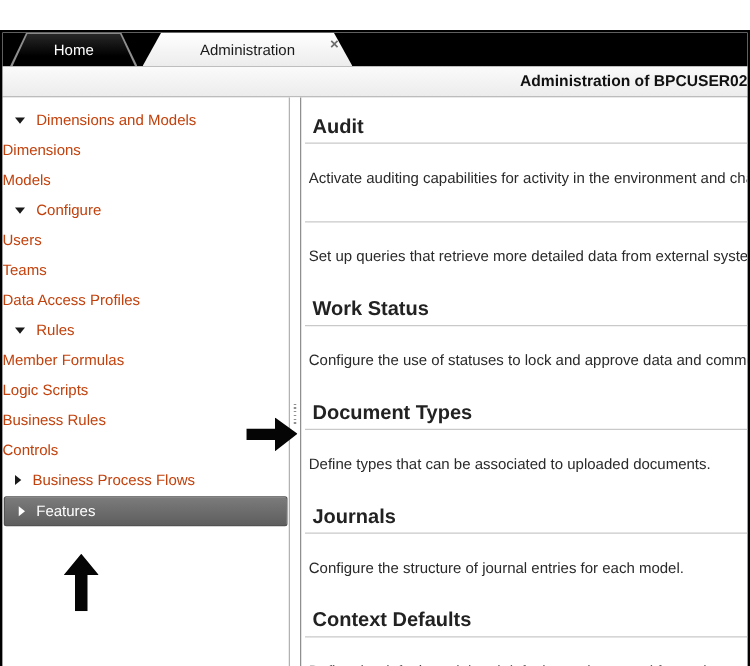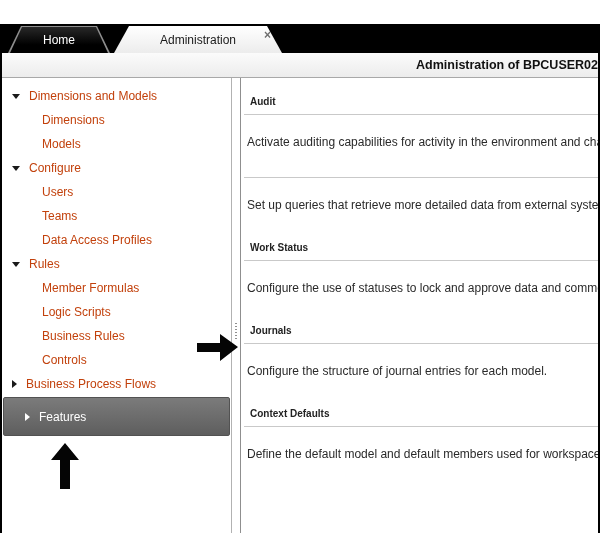--- a/index.html
+++ b/index.html
@@ -47,34 +47,34 @@
   .gutter { width:8px; position:relative; background:#fff; cursor:col-resize; }
   .grip {
     position:absolute; left:3px; top:245px; width:2px; height:17px;
     background:repeating-linear-gradient(#8f8f8f 0 1px, transparent 1px 3px);
   }
   .main { flex:1; border-left:1px solid #8f8f8f; overflow:hidden; padding-top:16px; }
 
   
   .trow { display:flex; align-items:center; height:24px; font-size:12px; color:#c2410c; cursor:pointer; }
   .trow.lvl0 { padding-left:10px; }
-  .trow.lvl1 { padding-left:40px; }
+  .trow.lvl1 { }
   .tri { width:0; height:0; margin-right:9px; flex:0 0 auto; }
   .tri.down { border-left:4px solid transparent; border-right:4px solid transparent; border-top:5px solid #1a1a1a; }
   .tri.right { border-top:4px solid transparent; border-bottom:4px solid transparent; border-left:5px solid #1a1a1a; }
   .trow.selected {
-    height:39px; margin:1px; padding-left:21px;
+    height:24px; margin:1px; padding-left:11px;
     background:linear-gradient(#7b7b7b,#5e5e5e);
     border:1px solid #525252; border-radius:2px; color:#fff;
   }
   .trow.selected .tri.right { border-left-color:#fff; }
 
   
   .section { margin-bottom:27px; }
-  .stitle { font-size:10px; font-weight:bold; color:#222; line-height:15px; margin-left:9px; cursor:pointer; }
+  .stitle { font-size:16px; font-weight:bold; color:#222; line-height:15px; margin-left:9px; cursor:pointer; }
   .srule { border-top:1px solid #c9c9c9; margin:5px 0 0 3px; }
   .sdesc { font-size:12px; color:#2a2a2a; line-height:15px; margin:20px 0 0 6px; white-space:nowrap; overflow:hidden; }
 
   
   .arrow-right {
     position:absolute; left:195px; top:308px; width:41px; height:27px; background:#050505;
     clip-path:polygon(0 9px, 23px 9px, 23px 0px, 41px 13px, 23px 27px, 23px 18px, 0 18px);
     filter:drop-shadow(-2px 3px 2px rgba(0,0,0,0.35)); z-index:5;
   }
   .arrow-up {
@@ -170,20 +170,25 @@
       <div class="section">
         <div class="srule"></div>
         <div class="sdesc">Set up queries that retrieve more detailed data from external systems.</div>
       </div>
       <div class="section">
         <div class="stitle">Work Status</div>
         <div class="srule"></div>
         <div class="sdesc">Configure the use of statuses to lock and approve data and comments.</div>
       </div>
       <div class="section">
+        <div class="stitle">Document Types</div>
+        <div class="srule"></div>
+        <div class="sdesc">Define types that can be associated to uploaded documents.</div>
+      </div>
+      <div class="section">
         <div class="stitle">Journals</div>
         <div class="srule"></div>
         <div class="sdesc">Configure the structure of journal entries for each model.</div>
       </div>
       <div class="section">
         <div class="stitle">Context Defaults</div>
         <div class="srule"></div>
         <div class="sdesc">Define the default model and default members used for workspace and reports.</div>
       </div>
     </div>

